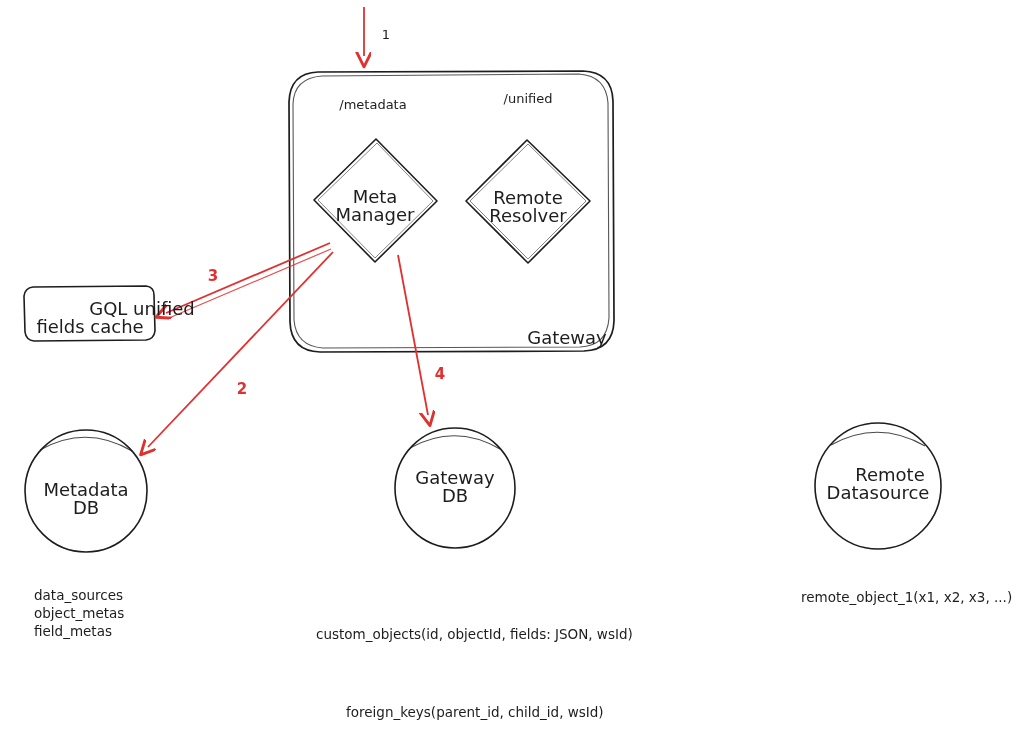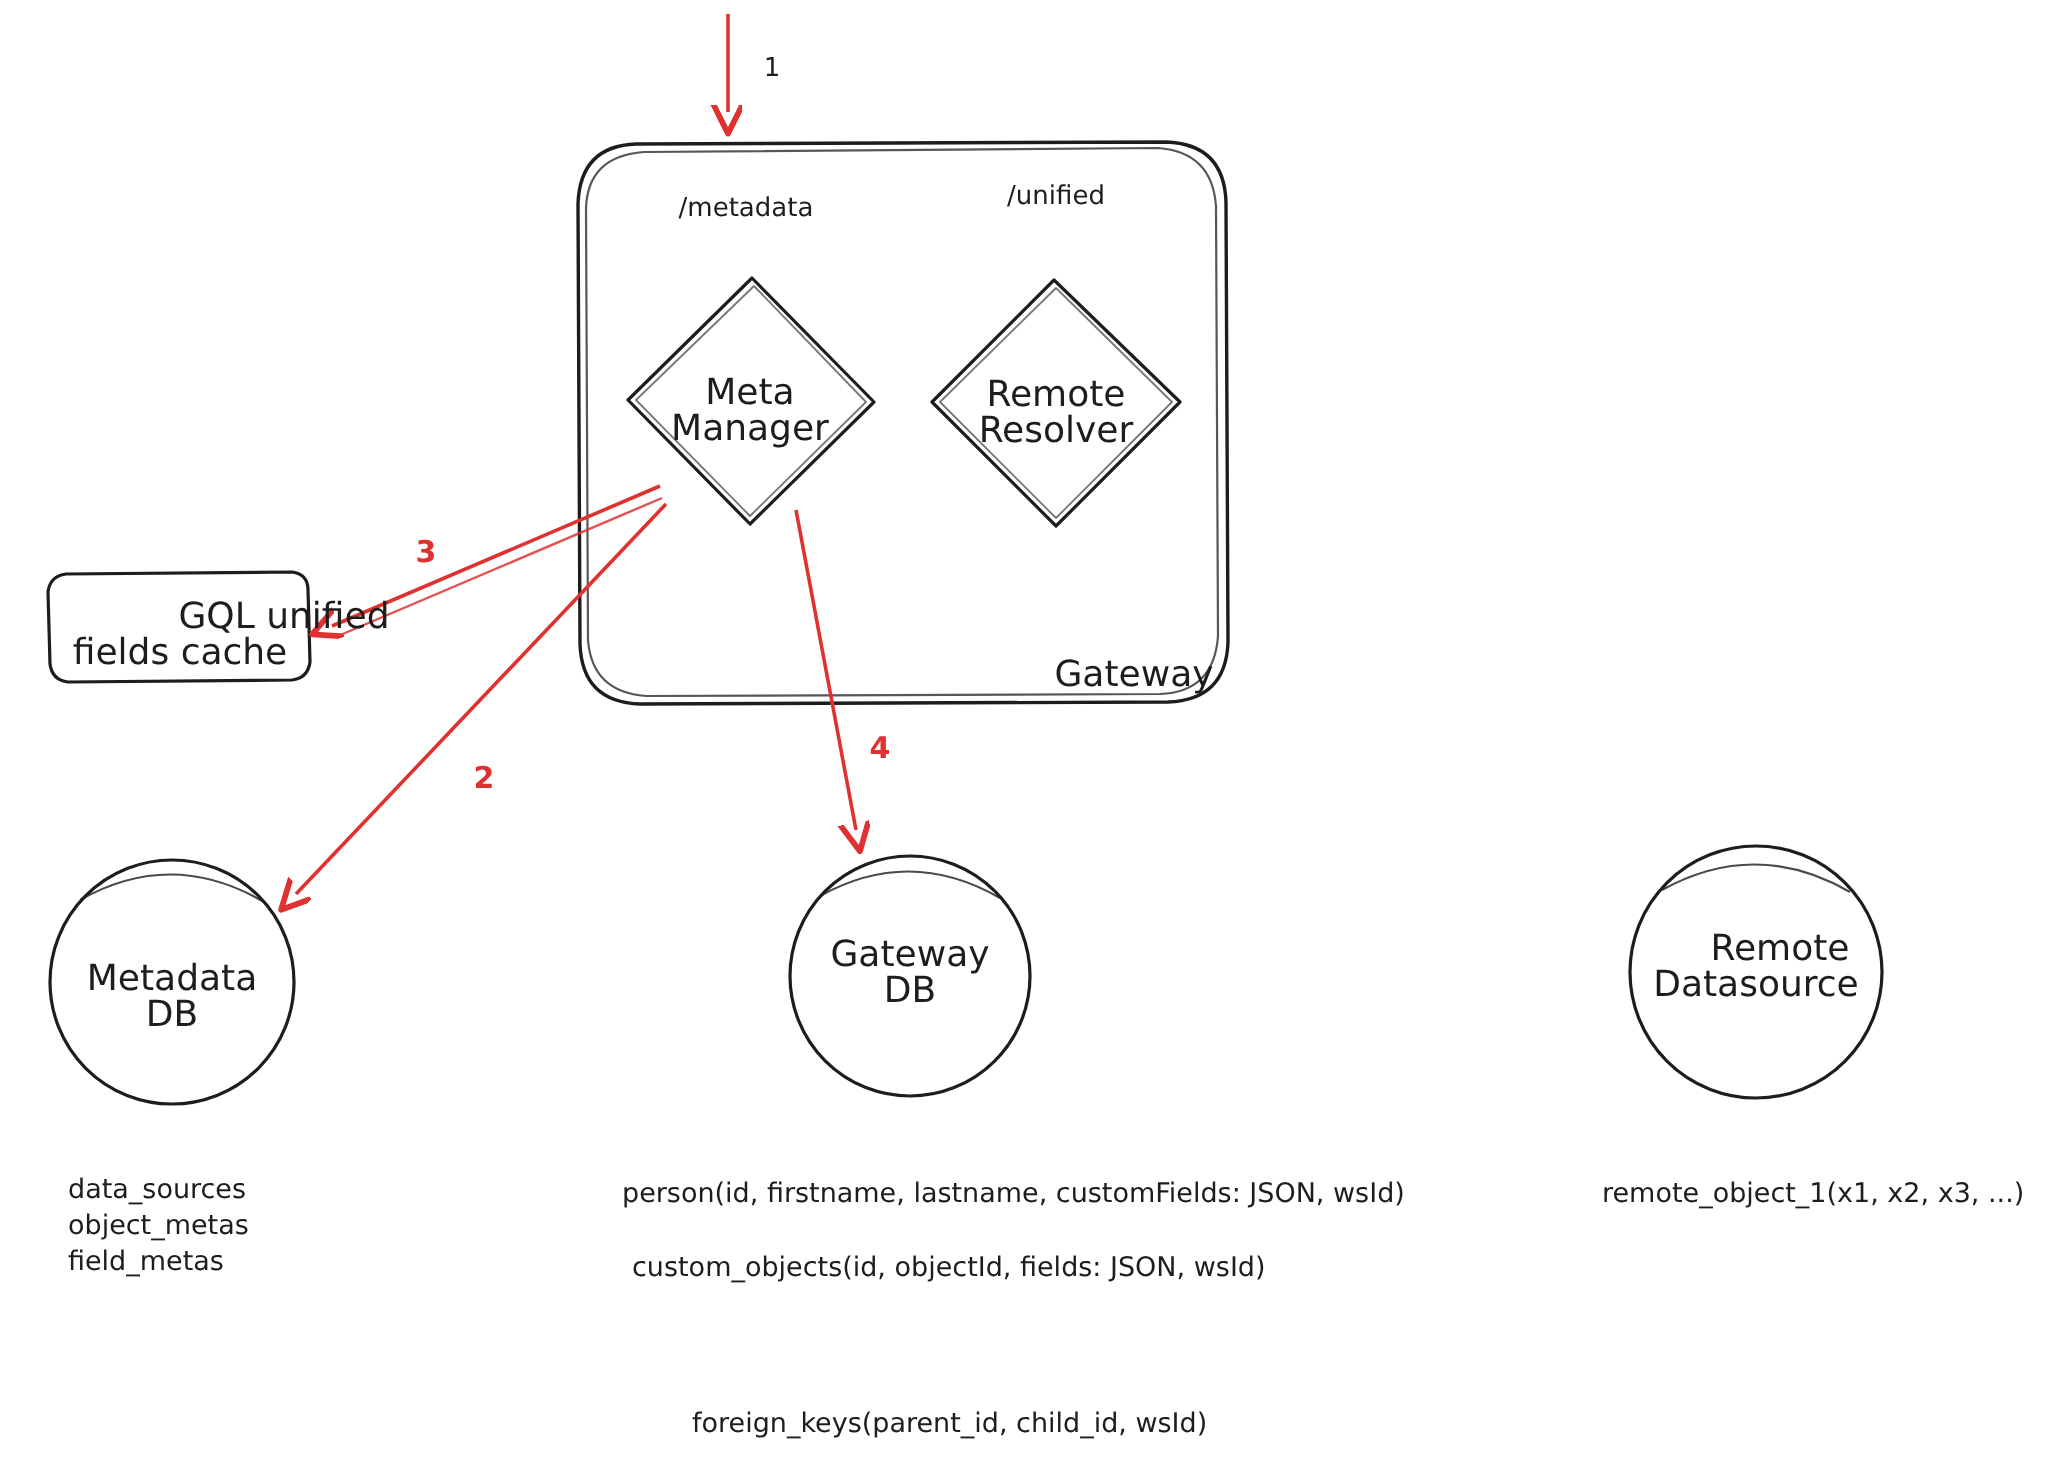--- a/index.html
+++ b/index.html
@@ -134,21 +134,20 @@
   <div class="lbl node-label" style="left:395px; top:466px; width:120px;">Gateway</div>
   <div class="lbl node-label" style="left:395px; top:484px; width:120px;">DB</div>
 
   <div class="lbl node-label" style="left:818px; top:463px; width:144px;">Remote</div>
   <div class="lbl node-label" style="left:818px; top:481px; width:120px;">Datasource</div>
 
   <div class="lbl left small-note" style="left:34px; top:586px; width:260px;">data_sources
 object_metas
 field_metas</div>
 
-  <div class="lbl left small-note" style="left:311px; top:588px; width:480px;">person(id, firstname, lastname, customFields: JSON, wsId)</div>
 
   <div class="lbl left small-note" style="left:316px; top:625px; width:480px;">custom_objects(id, objectId, fields: JSON, wsId)</div>
 
   <div class="lbl left small-note" style="left:801px; top:588px; width:300px;">remote_object_1(x1, x2, x3, ...)</div>
 
   <div class="lbl left small-note" style="left:346px; top:703px; width:420px;">foreign_keys(parent_id, child_id, wsId)</div>
 
 </div>
 
 </body></html>

